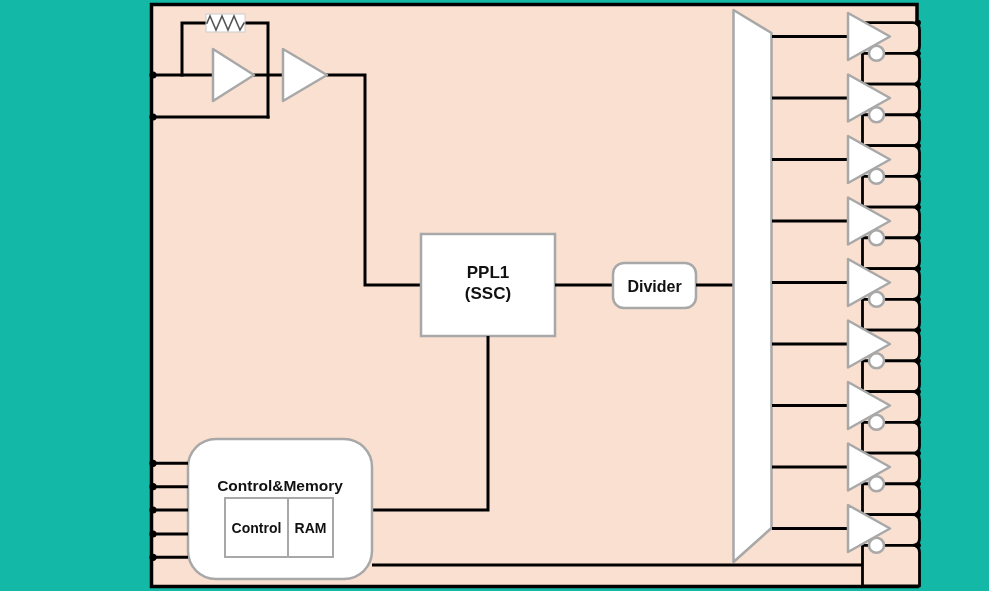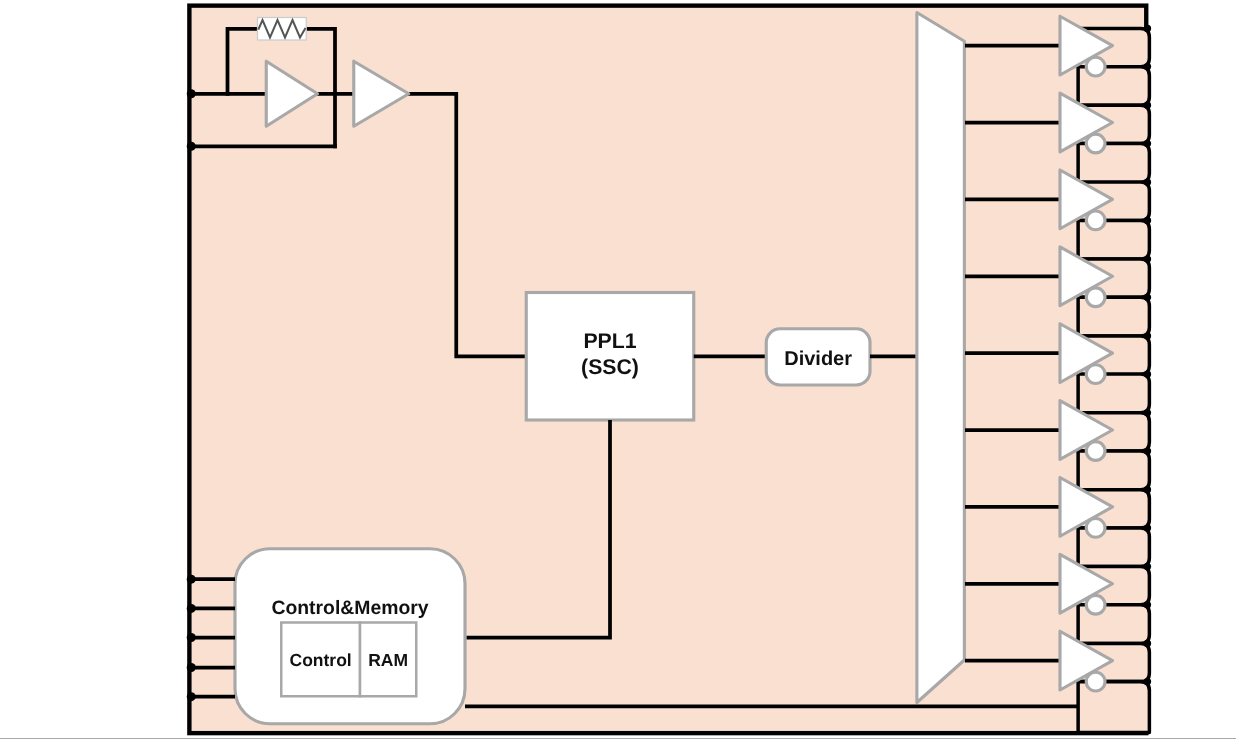--- a/index.html
+++ b/index.html
@@ -2,21 +2,21 @@
 <html><head>
 <meta charset="utf-8">
 <style>
   html,body{margin:0;padding:0;}
   body{
     width:989px;height:591px;
     background:#000;
     font-family:"Liberation Sans", sans-serif;
     overflow:hidden;
   }
-  .stage{position:relative;width:989px;height:591px;background:#ffffff;}
+  .stage{position:relative;width:989px;height:591px;background:#14b8a6;}
   svg{position:absolute;left:0;top:0;}
   svg text{
     font-family:"Liberation Sans", sans-serif;
     font-weight:bold;
     fill:#111;
   }
 </style>
 </head>
 <body>
 

